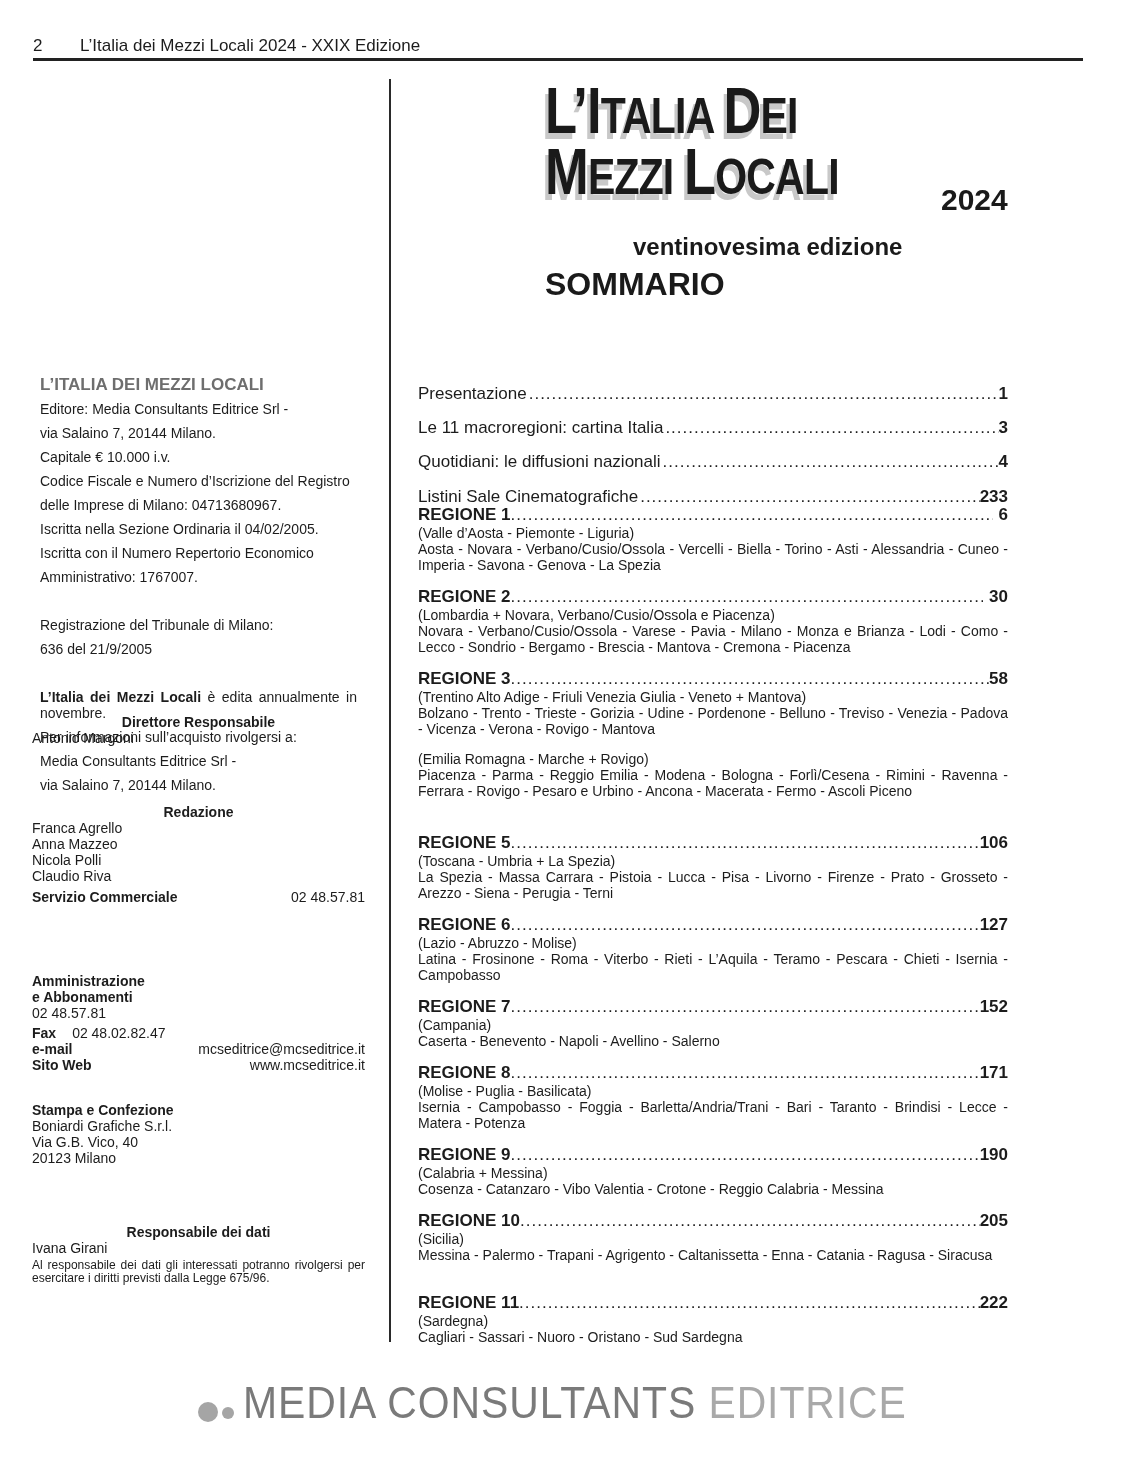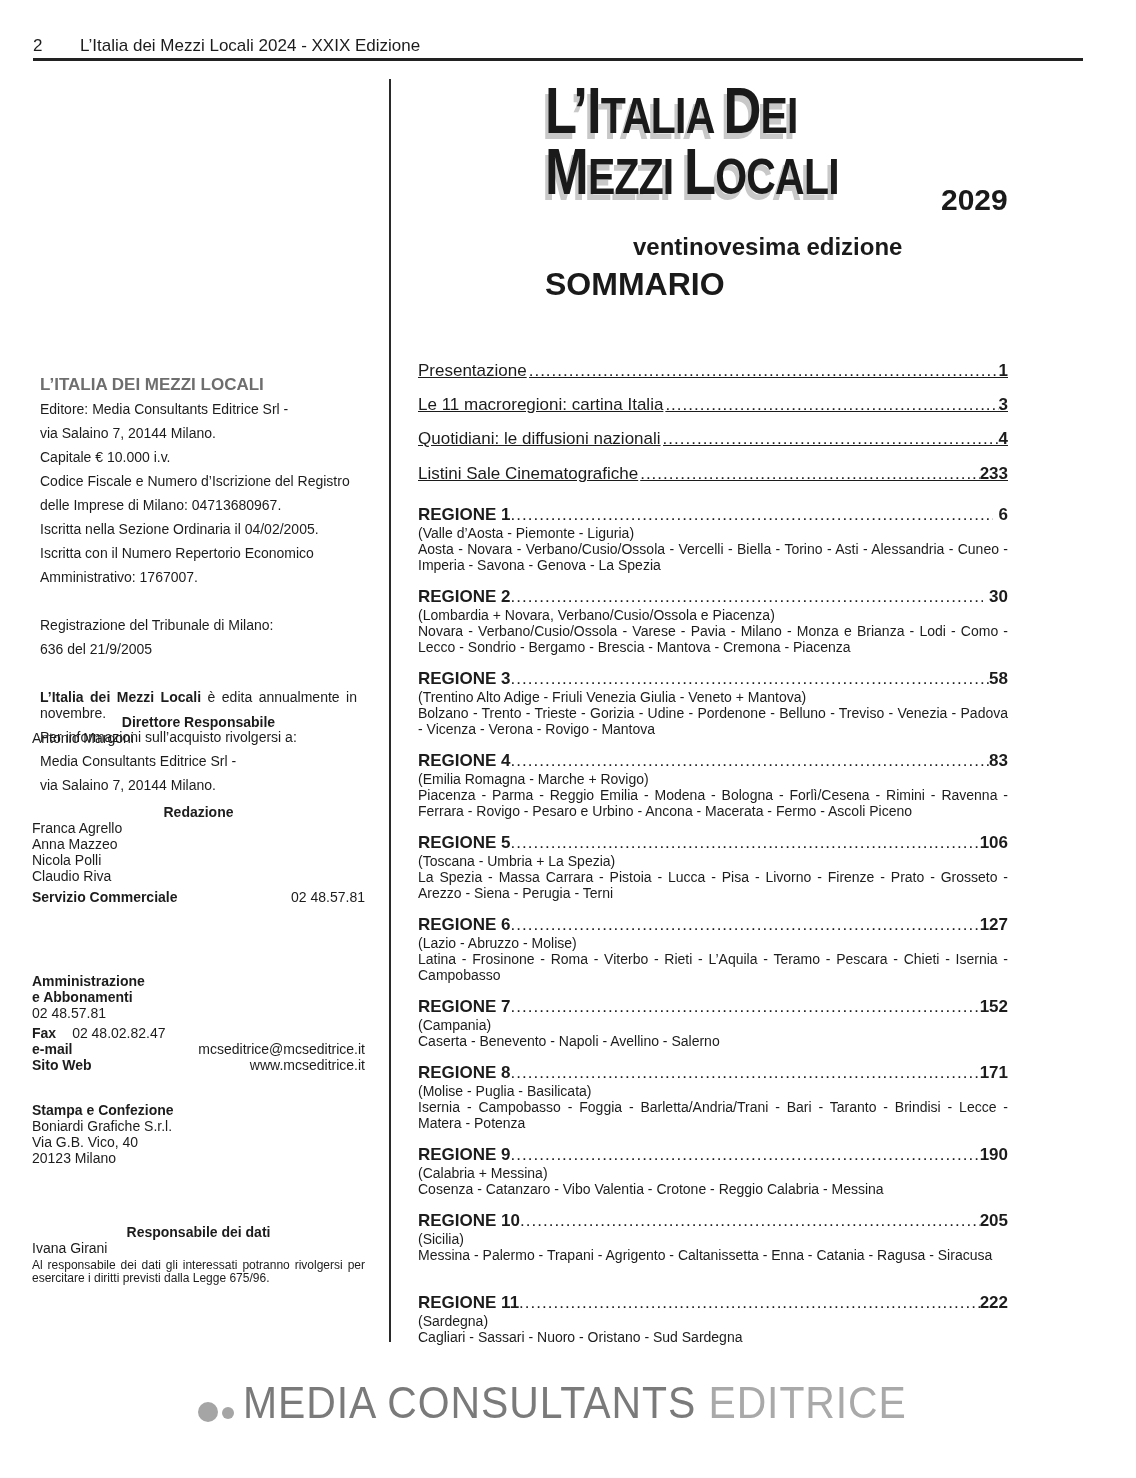--- a/index.html
+++ b/index.html
@@ -63,21 +63,21 @@
   <span class="pg">2</span>
   <span class="ttl">L’Italia dei Mezzi Locali 2024 - XXIX Edizione</span>
 </div>
 
 <div class="vdivider"></div>
 
 <div class="mast">
   <div class="mast-line l1"><span>L’I</span><span class="sc">TALIA </span><span>D</span><span class="sc">EI</span></div>
   <div class="mast-line l2"><span>M</span><span class="sc">EZZI </span><span>L</span><span class="sc">OCALI</span></div>
 </div>
-<div class="mast-year">2029</div>
+<div class="mast-year">2024</div>
 <div class="edition">ventinovesima edizione</div>
 <div class="sommario">SOMMARIO</div>
 
 <div class="left">
   <p class="brand">L’ITALIA DEI MEZZI LOCALI</p>
   <p>Editore: Media Consultants Editrice Srl -</p>
   <p>via Salaino 7, 20144 Milano.</p>
   <p>Capitale € 10.000 i.v.</p>
   <p>Codice Fiscale e Numero d’Iscrizione del Registro</p>
   <p>delle Imprese di Milano: 04713680967.</p>
@@ -139,21 +139,21 @@
   <p style="margin:0;">Via G.B. Vico, 40</p>
   <p style="margin:0;">20123 Milano</p>
 </div>
 
 <div class="blk" style="top:1224px;">
   <p style="margin:0;font-weight:bold;text-align:center;">Responsabile dei dati</p>
   <p style="margin:0;">Ivana Girani</p>
   <p style="margin:3px 0 0 0;font-size:12px;line-height:13px;text-align:justify;">Al responsabile dei dati gli interessati potranno rivolgersi per esercitare i diritti previsti dalla Legge 675/96.</p>
 </div>
 
-<div class="toc simple" style="top:361px;text-decoration:underline;">
+<div class="toc simple" style="top:384px;">
   <div class="toc-line" style="height:34px;">
     <span class="lbl">Presentazione</span>
       <span class="dots"></span>
       <span class="num">1</span>
   </div>
   <div class="toc-line" style="height:34px;">
     <span class="lbl">Le 11 macroregioni: cartina Italia</span>
       <span class="dots"></span>
       <span class="num">3</span>
   </div>
@@ -190,25 +190,20 @@
 <div class="toc reg" style="top:669px;">
   <div class="toc-line">
       <span class="lbl">REGIONE 3</span>
       <span class="dots"></span>
       <span class="num">58</span>
     </div>
   <div class="sub">(Trentino Alto Adige - Friuli Venezia Giulia - Veneto + Mantova)</div>
   <div class="cities">Bolzano - Trento - Trieste - Gorizia - Udine - Pordenone - Belluno - Treviso - Venezia - Padova - Vicenza - Verona - Rovigo - Mantova</div>
 </div>
 <div class="toc reg" style="top:751px;">
-  <div class="toc-line">
-      <span class="lbl">REGIONE 4</span>
-      <span class="dots"></span>
-      <span class="num">83</span>
-    </div>
   <div class="sub">(Emilia Romagna - Marche + Rovigo)</div>
   <div class="cities">Piacenza - Parma - Reggio Emilia - Modena - Bologna - Forlì/Cesena - Rimini - Ravenna - Ferrara - Rovigo - Pesaro e Urbino - Ancona - Macerata - Fermo - Ascoli Piceno</div>
 </div>
 <div class="toc reg" style="top:833px;">
   <div class="toc-line">
       <span class="lbl">REGIONE 5</span>
       <span class="dots"></span>
       <span class="num">106</span>
     </div>
   <div class="sub">(Toscana - Umbria + La Spezia)</div>

